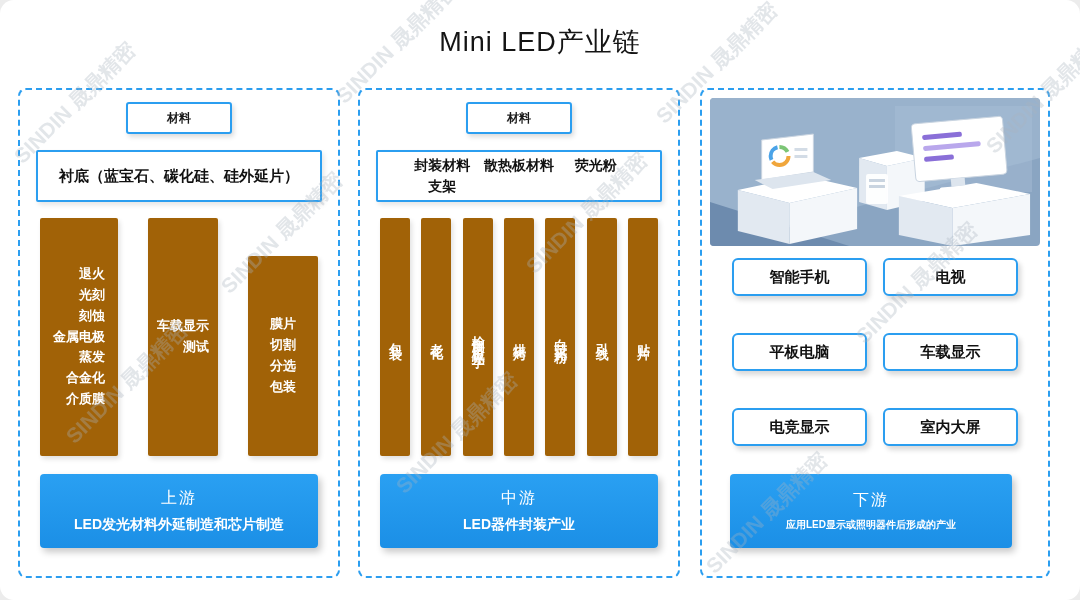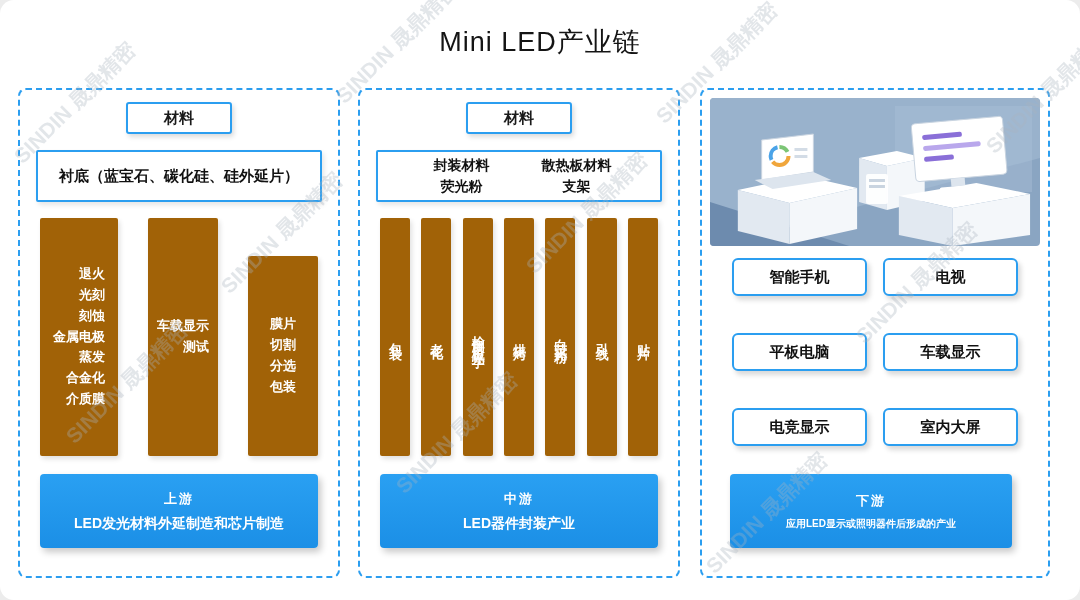--- a/index.html
+++ b/index.html
@@ -10,48 +10,48 @@
            font-size:27px; font-weight:normal; color:#141414; letter-spacing:1px; }
 
   .panel { position:absolute; top:88px; height:490px; border:2px dashed #2b9ef0; border-radius:8px; background:#fff; }
   .panel-left   { left:18px;  width:322px; }
   .panel-middle { left:358px; width:322px; }
   .panel-right  { left:700px; width:350px; }
 
   .chip { position:absolute; top:12px; left:50%; transform:translateX(-50%);
           width:106px; height:32px; background:#fff; border:2px solid #2b9ef0; border-radius:3px;
           display:flex; align-items:center; justify-content:center;
-          font-size:15px; font-weight:bold; color:#1a1a1a;
+          font-size:12px; font-weight:bold; color:#1a1a1a;
           box-shadow:2px 3px 5px rgba(0,0,0,.14); }
 
   .matbox { position:absolute; top:60px; left:16px; right:16px; height:52px;
             background:#fff; border:2px solid #2b9ef0; border-radius:2px;
             display:flex; align-items:center; justify-content:center;
             font-size:15px; font-weight:bold; color:#111;
             box-shadow:2px 3px 5px rgba(0,0,0,.10); }
-  .matgrid { display:grid; grid-template-columns:1fr 1fr; width:100%; padding:0 26px; row-gap:3px; }
+  .matgrid { display:grid; grid-template-columns:1fr 1fr 1fr; width:100%; padding:0 26px; row-gap:3px; }
   .matgrid span { text-align:center; font-size:14px; font-weight:bold; color:#111; }
 
   .cols { position:absolute; top:128px; left:20px; right:20px; height:238px;
           display:flex; justify-content:space-between; }
   .col { background:#a16207; border-radius:2px; color:#fff; font-weight:bold;
          display:flex; align-items:center; justify-content:center; text-align:right;
          box-shadow:2px 3px 5px rgba(0,0,0,.12); }
   .col-h { white-space:pre-line; font-size:13px; line-height:1.6; }
   .panel-left .c1 { width:78px; }
   .panel-left .c2 { width:70px; }
   .panel-left .c3 { width:70px;margin-top:38px; }
   .col-v { width:30px; writing-mode:vertical-rl; text-orientation:upright;
            font-size:13px; letter-spacing:4px; }
 
   .summary { position:absolute; top:384px; left:20px; right:20px; height:74px;
              background:linear-gradient(180deg,#2aa0f2,#1b8fe6); border-radius:4px;
              display:flex; flex-direction:column; align-items:center; justify-content:center; gap:7px;
              color:#fff; box-shadow:3px 4px 7px rgba(0,0,0,.22); }
-  .summary .s-title { font-size:13px; font-weight:bold; letter-spacing:2px; }
+  .summary .s-title { font-size:16px; font-weight:normal; letter-spacing:2px; }
   .summary .s-text  { font-size:14px; font-weight:bold; }
   .panel-right .summary { left:28px; right:36px; }
   .panel-right .summary .s-text { font-size:10px; }
 
   .illu { position:absolute; top:8px; left:8px; right:8px; height:148px;
           border-radius:4px; overflow:hidden; }
   .illu svg { display:block; width:100%; height:100%; }
 
   .apps { position:absolute; top:168px; left:30px; right:30px;
           display:grid; grid-template-columns:1fr 1fr; column-gap:16px; row-gap:37px; }

